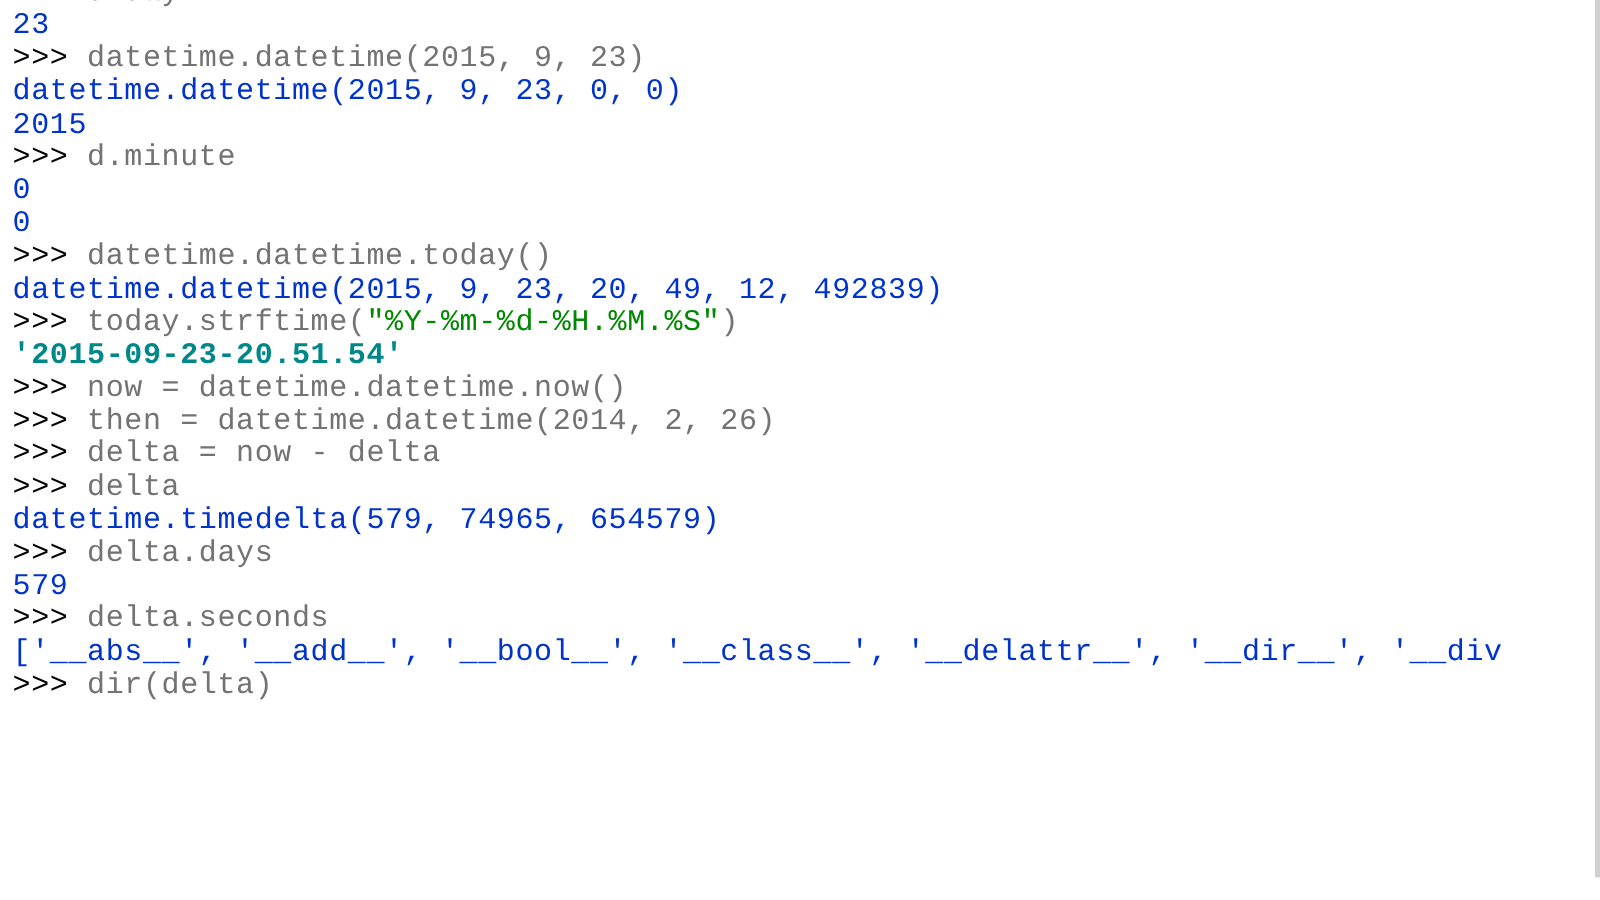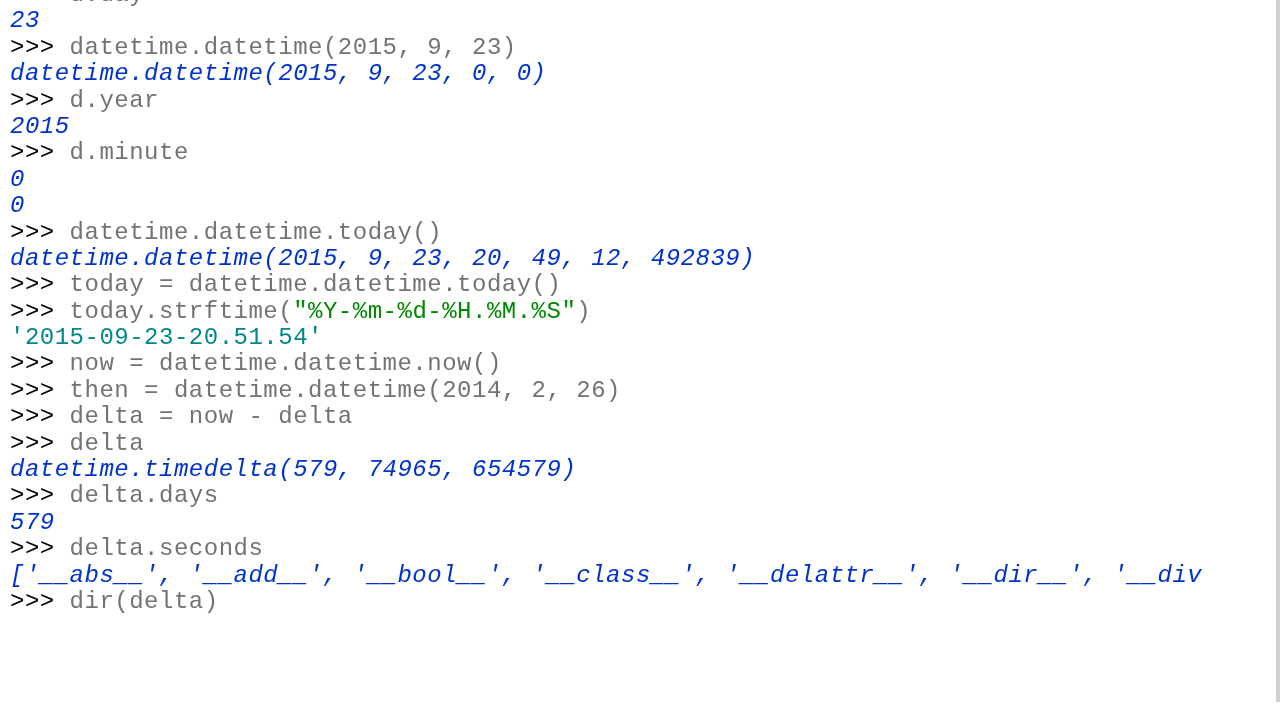--- a/index.html
+++ b/index.html
@@ -23,49 +23,47 @@
       letter-spacing: 0.5px;
     }
     .prompt {
       color: #000000;
     }
     .input {
       color: #737373;
     }
     .output-blue {
       color: #0033cc;
-      font-style: italic;
     }
     .string-green {
       color: #008800;
     }
     .string-teal {
       color: #008888;
+      font-weight: bold;
     }
     .partial-top {
       margin-top: -18px;
     }
   </style>
 </head>
 <body>
 
 <div class="terminal">
   <div id="lines-container">
       <div class="line partial-top"><span class="prompt">&gt;&gt;&gt; </span><span class="input">d.day</span></div>
       <div class="line"><span class="output-blue">23</span></div>
       <div class="line"><span class="prompt">&gt;&gt;&gt; </span><span class="input">datetime.datetime(2015, 9, 23)</span></div>
       <div class="line"><span class="output-blue">datetime.datetime(2015, 9, 23, 0, 0)</span></div>
-      <div class="line"><span class="prompt">&gt;&gt;&gt; </span><span class="input">d.year</span></div>
       <div class="line"><span class="output-blue">2015</span></div>
       <div class="line"><span class="prompt">&gt;&gt;&gt; </span><span class="input">d.minute</span></div>
       <div class="line"><span class="output-blue">0</span></div>
       <div class="line"><span class="output-blue">0</span></div>
       <div class="line"><span class="prompt">&gt;&gt;&gt; </span><span class="input">datetime.datetime.today()</span></div>
       <div class="line"><span class="output-blue">datetime.datetime(2015, 9, 23, 20, 49, 12, 492839)</span></div>
-      <div class="line"><span class="prompt">&gt;&gt;&gt; </span><span class="input">today = datetime.datetime.today()</span></div>
       <div class="line"><span class="prompt">&gt;&gt;&gt; </span><span class="input">today.strftime(</span><span class="string-green">"%Y-%m-%d-%H.%M.%S"</span><span class="input">)</span></div>
       <div class="line"><span class="string-teal">'2015-09-23-20.51.54'</span></div>
       <div class="line"><span class="prompt">&gt;&gt;&gt; </span><span class="input">now = datetime.datetime.now()</span></div>
       <div class="line"><span class="prompt">&gt;&gt;&gt; </span><span class="input">then = datetime.datetime(2014, 2, 26)</span></div>
       <div class="line"><span class="prompt">&gt;&gt;&gt; </span><span class="input">delta = now - delta</span></div>
       <div class="line"><span class="prompt">&gt;&gt;&gt; </span><span class="input">delta</span></div>
       <div class="line"><span class="output-blue">datetime.timedelta(579, 74965, 654579)</span></div>
       <div class="line"><span class="prompt">&gt;&gt;&gt; </span><span class="input">delta.days</span></div>
       <div class="line"><span class="output-blue">579</span></div>
       <div class="line"><span class="prompt">&gt;&gt;&gt; </span><span class="input">delta.seconds</span></div>

